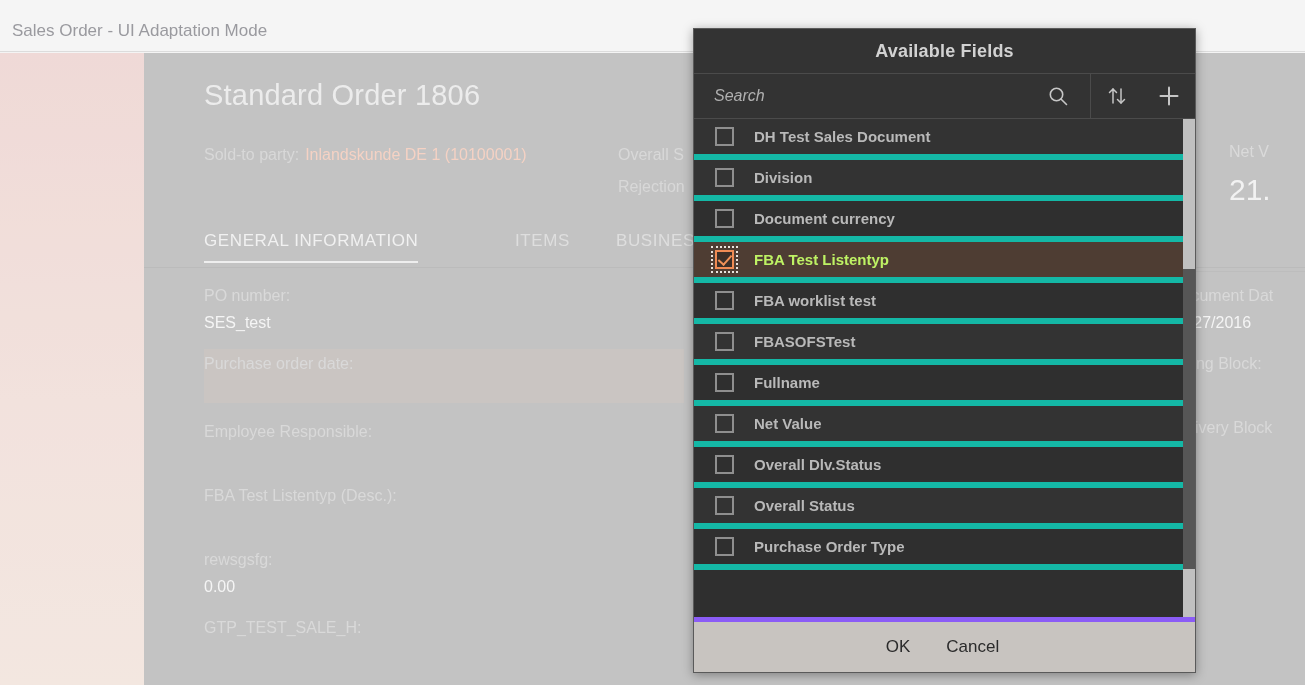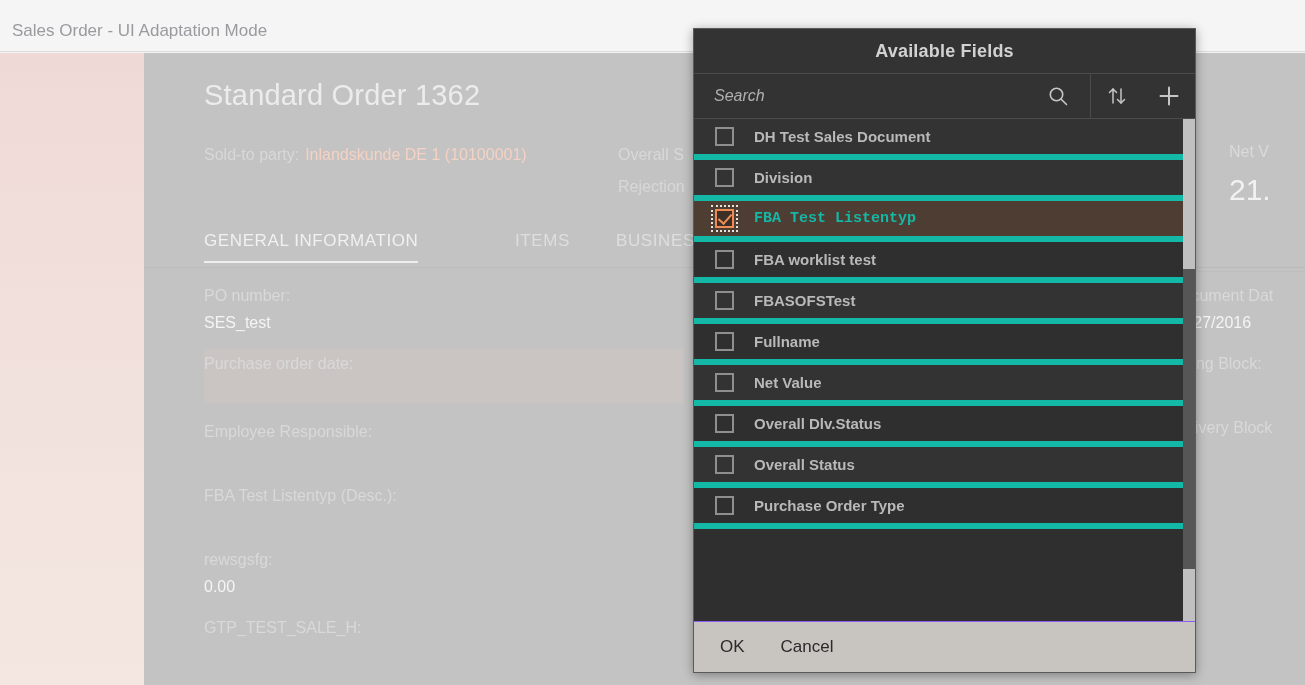--- a/index.html
+++ b/index.html
@@ -175,36 +175,36 @@
   }
   .cb.checked::after {
     content: ""; position: absolute; left: 4px; top: 0px;
     width: 6px; height: 11px;
     border: solid #f09157; border-width: 0 2px 2px 0;
     transform: rotate(42deg);
   }
   .row-label {
     font-size: 15px; font-weight: bold; color: #b9b9b9; white-space: nowrap;
   }
-  .row.selected .row-label { color: #14b8a6; font-family: Liberation Mono, monospace; }
+  .row.selected .row-label { color: #bef264; }
 
   .list-scrollbar {
     position: absolute; right: 0; top: 0; width: 12px; bottom: 0;
     background: #c0c0c0;
   }
   .list-thumb {
     position: absolute; right: 0; width: 12px;
     background: #565656;
   }
 
   .dlg-footer {
     height: 50px; min-height: 50px;
     background: #c8c4c0;
-    border-top: 1px solid #8b5cf6;
-    display: flex; align-items: center; justify-content: flex-start;
+    border-top: 5px solid #8b5cf6;
+    display: flex; align-items: center; justify-content: center;
     padding-right: 20px;
   }
   .dlg-btn {
     background: transparent; border: 0; outline: none; cursor: pointer;
     font-family: "Liberation Sans", sans-serif;
     font-size: 17px; color: #2b2b2b;
     padding: 4px 10px; margin-left: 16px;
   }
 
   .dialog-outer-scroll {
@@ -218,21 +218,21 @@
 <div id="root">
 
   <div class="app-titlebar">
     <div class="app-title">Sales Order  - UI Adaptation Mode</div>
   </div>
 
   <div class="left-rail"></div>
 
   <div class="content-pane">
 
-    <div class="obj-title">Standard Order 1362</div>
+    <div class="obj-title">Standard Order 1806</div>
 
     <div class="sold-row">
       <span>Sold-to party:</span><span class="sold-link">Inlandskunde DE 1 (10100001)</span>
     </div>
 
     <div class="status-col">
       <div>Overall S</div>
       <div class="l2">Rejection</div>
     </div>
 
@@ -338,20 +338,28 @@
           <div class="row-label">DH Test Sales Document</div>
         </div>
         <div class="row">
           <div class="row-cb">
             <span class="cb-wrap">
               <span class="cb"></span>
             </span>
           </div>
           <div class="row-label">Division</div>
         </div>
+        <div class="row alt">
+          <div class="row-cb">
+            <span class="cb-wrap">
+              <span class="cb"></span>
+            </span>
+          </div>
+          <div class="row-label">Document currency</div>
+        </div>
         <div class="row selected">
           <div class="row-cb">
             <span class="cb-wrap focused">
               <span class="cb checked"></span>
             </span>
           </div>
           <div class="row-label">FBA Test Listentyp</div>
         </div>
         <div class="row alt">
           <div class="row-cb">

